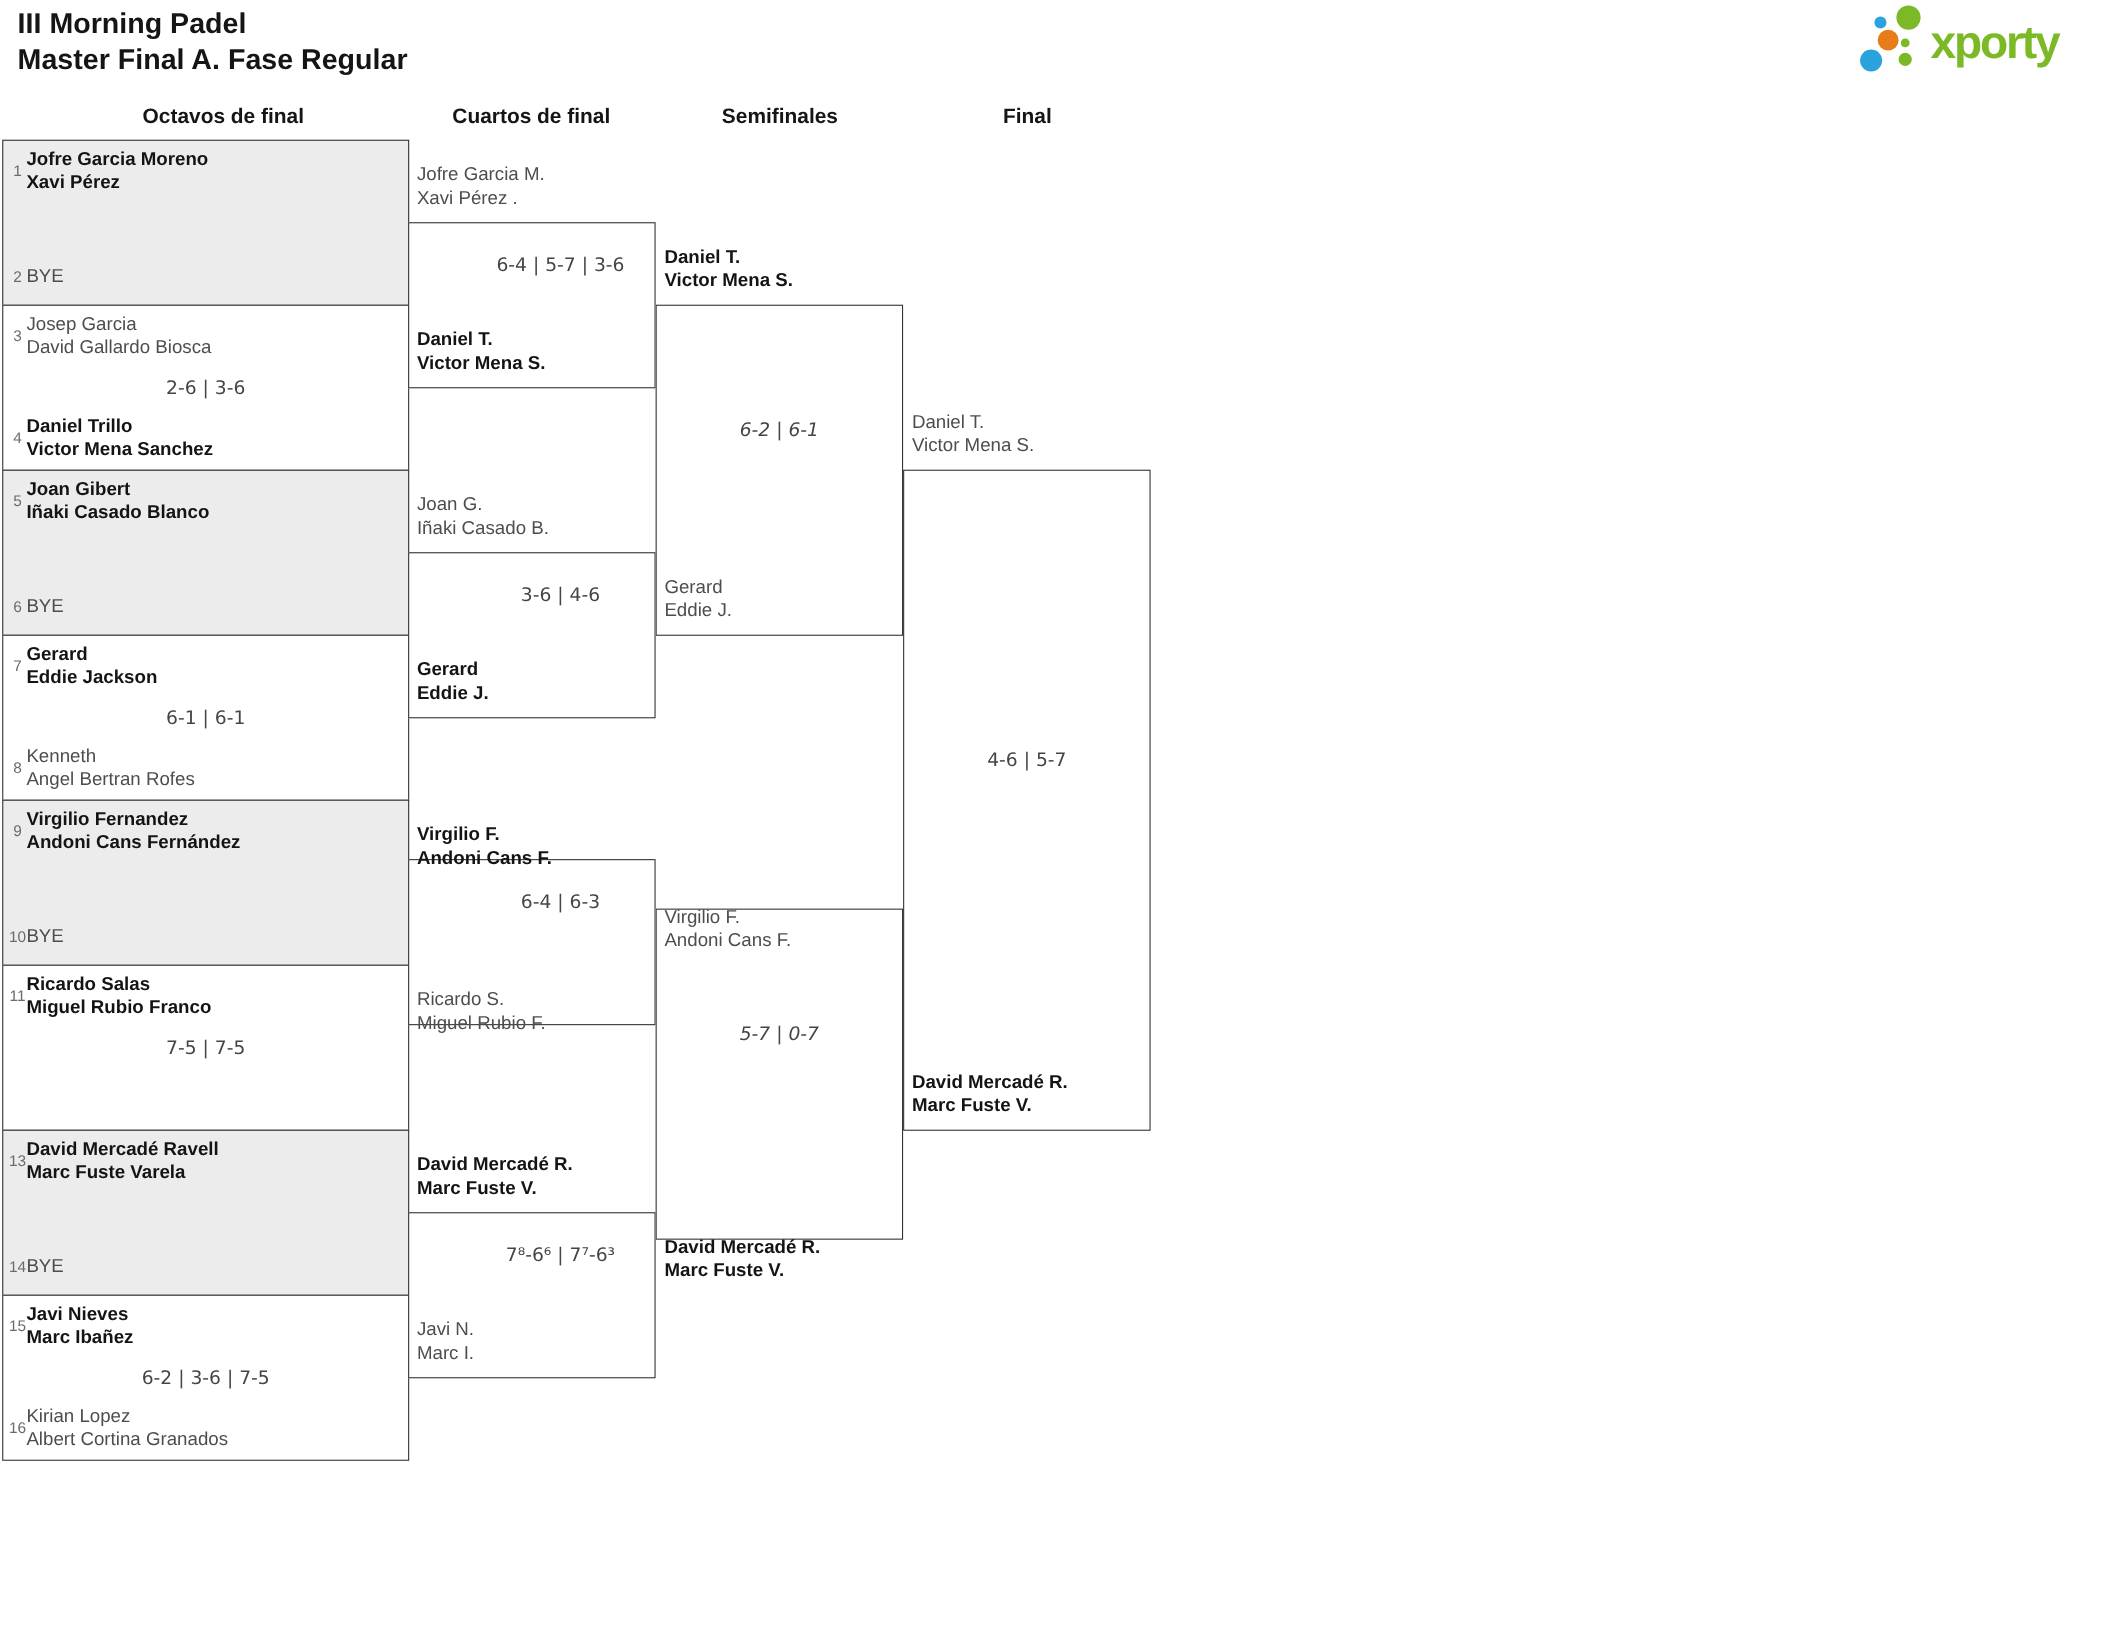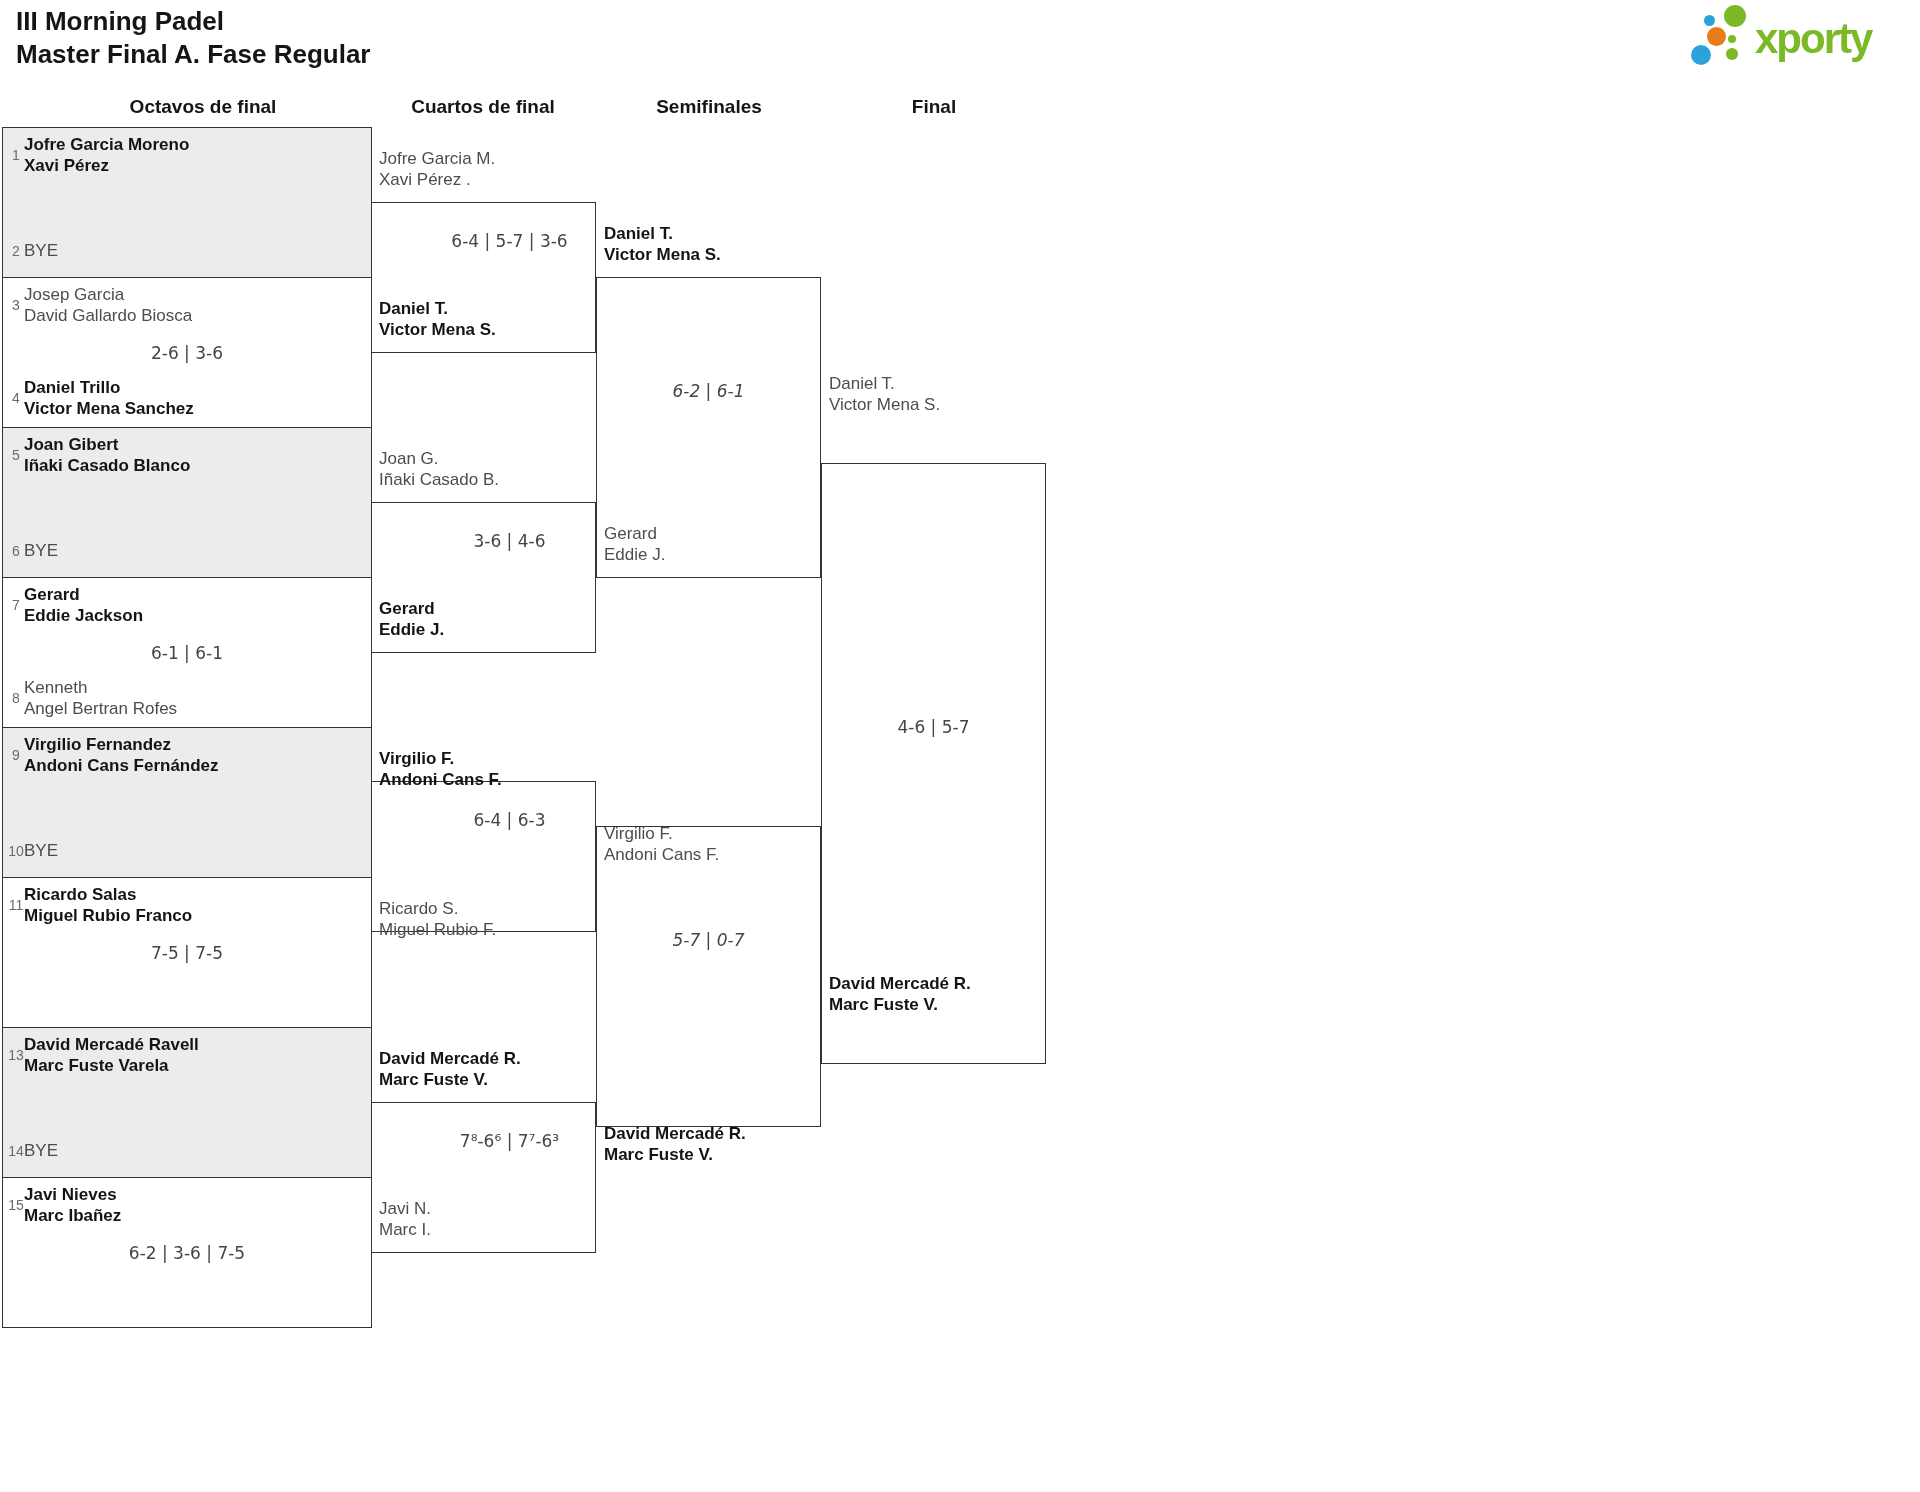--- a/index.html
+++ b/index.html
@@ -14,21 +14,21 @@
   .brand{position:absolute;left:95px;top:12px;font-size:42px;line-height:54px;font-weight:800;letter-spacing:-2px;color:#7bb927;}
 
   .round-header{position:absolute;top:96px;transform:translateX(-50%);font-size:19px;font-weight:700;color:#151515;white-space:nowrap;}
 
   
   .box{position:absolute;box-sizing:border-box;border:1px solid #343434;background:#fff;}
   .box.shaded{background:#ececec;}
   .r1box{left:2px;width:370px;height:151px;}
   .qfbox{left:371px;width:225px;height:151px;}
   .sfbox{left:596px;width:225px;height:301px;font-style:italic;}
-  .fbox{left:821px;width:225px;height:601px;margin-top:36px;}
+  .fbox{left:821px;width:225px;height:601px;}
 
   .prow{position:absolute;left:5px;right:6px;display:flex;align-items:center;}
   .rowa{top:6px;}
   .rowb{bottom:8px;}
   .rowbye{bottom:16px;}
   .seed{flex:0 0 16px;width:16px;font-size:14px;color:#6b6b6b;text-align:center;}
   .pname{font-size:17px;line-height:21px;}
   .bold{font-weight:700;color:#141414;}
   .reg{font-weight:400;color:#4d4d4d;}
 
@@ -178,20 +178,27 @@
 
   <div class="box r1box" style="top:1177px">
     <div class="prow rowa">
       <span class="seed">15</span>
       <div class="pname bold">
         <div>Javi Nieves</div>
           <div>Marc Ibañez</div>
       </div>
     </div>
     <div class="score">6-2 | 3-6 | 7-5</div>
+    <div class="prow rowb">
+      <span class="seed">16</span>
+      <div class="pname reg">
+        <div>Kirian Lopez</div>
+          <div>Albert Cortina Granados</div>
+      </div>
+    </div>
   </div>
 
   <div class="box qfbox" style="top:202px">
     <div class="score">6-4 | 5-7 | 3-6</div>
   </div>
   <div class="olabel reg" style="left:379px;top:148px">
     <div>Jofre Garcia M.</div>
       <div>Xavi Pérez .</div>
   </div>
   <div class="olabel bold" style="left:379px;top:298px">

